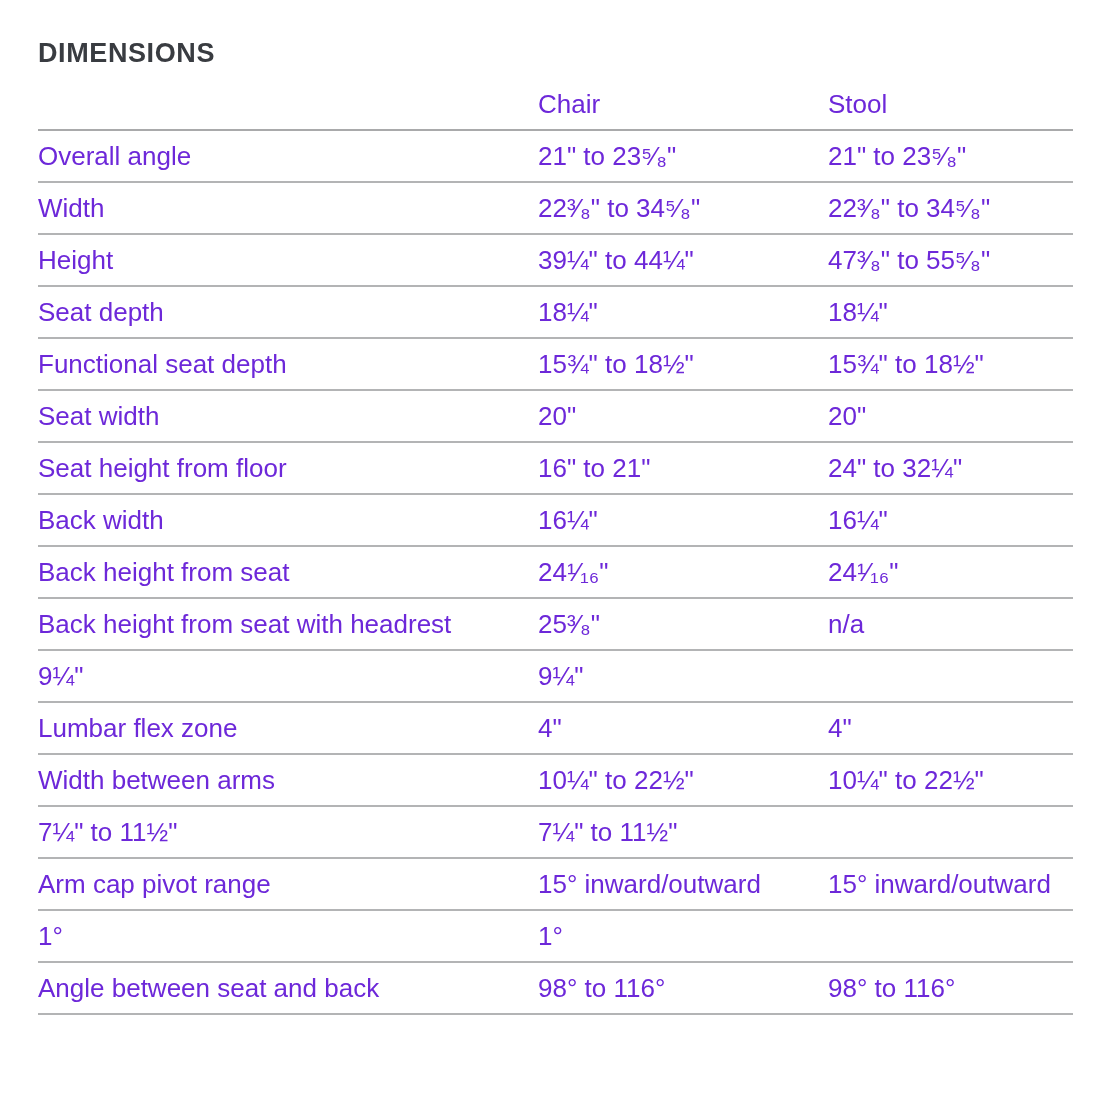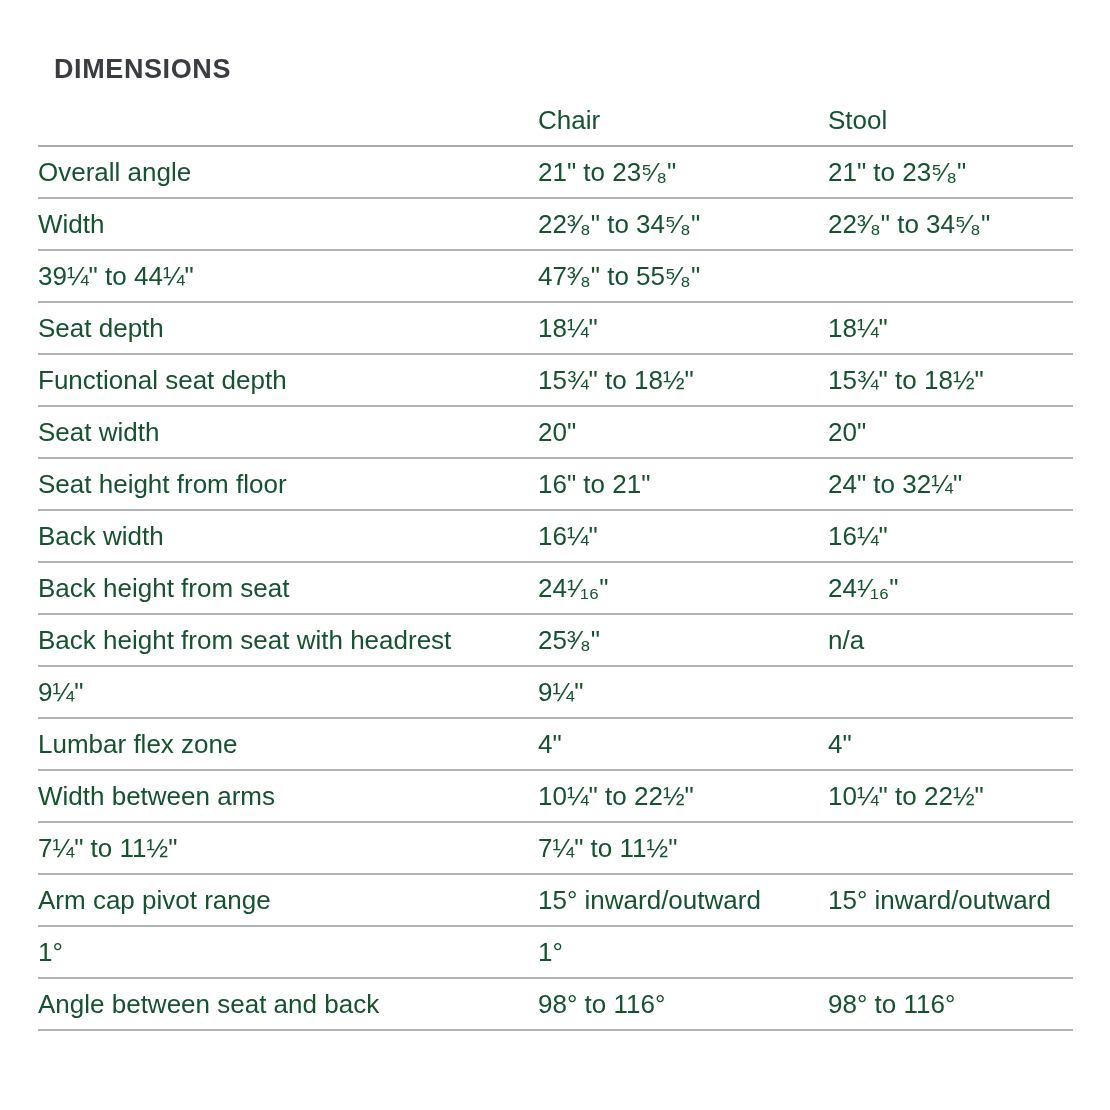--- a/index.html
+++ b/index.html
@@ -12,21 +12,21 @@
     font-family: "Liberation Sans", "DejaVu Sans", sans-serif;
     overflow: hidden;
   }
   .content {
     position: absolute;
     left: 38px;
     top: 38px;
     width: 1035px;
   }
   .title {
-    margin: 16px;
+    margin: 0;
     font-size: 27px;
     line-height: 30px;
     font-weight: 700;
     letter-spacing: 0.6px;
     color: #393c41;
   }
   .dim-table { margin-top: 18px; }
   .row {
     display: grid;
     grid-template-columns: 500px 290px 245px;
@@ -35,21 +35,21 @@
     border-bottom: 2px solid #b3b4b5;
   }
   .row.header {
     height: 45px;
     align-items: end;
     border-bottom: 2px solid #a9aaab;
   }
   .row.header .cell { padding-bottom: 9px; }
   .cell {
     font-size: 26px;
-    color: #14532d;
+    color: #6d28d9;
     white-space: nowrap;
     overflow: hidden;
   }
 </style>
 </head>
 <body>
 
 <div class="page">
   <div class="content">
     <h1 class="title">DIMENSIONS</h1>
@@ -68,20 +68,21 @@
         <div class="cell">21" to 23⁵⁄₈"</div>
       </div>
 
       <div class="row">
         <div class="cell">Width</div>
         <div class="cell">22³⁄₈" to 34⁵⁄₈"</div>
         <div class="cell">22³⁄₈" to 34⁵⁄₈"</div>
       </div>
 
       <div class="row">
+        <div class="cell">Height</div>
         <div class="cell">39¼" to 44¼"</div>
         <div class="cell">47³⁄₈" to 55⁵⁄₈"</div>
       </div>
 
       <div class="row">
         <div class="cell">Seat depth</div>
         <div class="cell">18¼"</div>
         <div class="cell">18¼"</div>
       </div>
 

